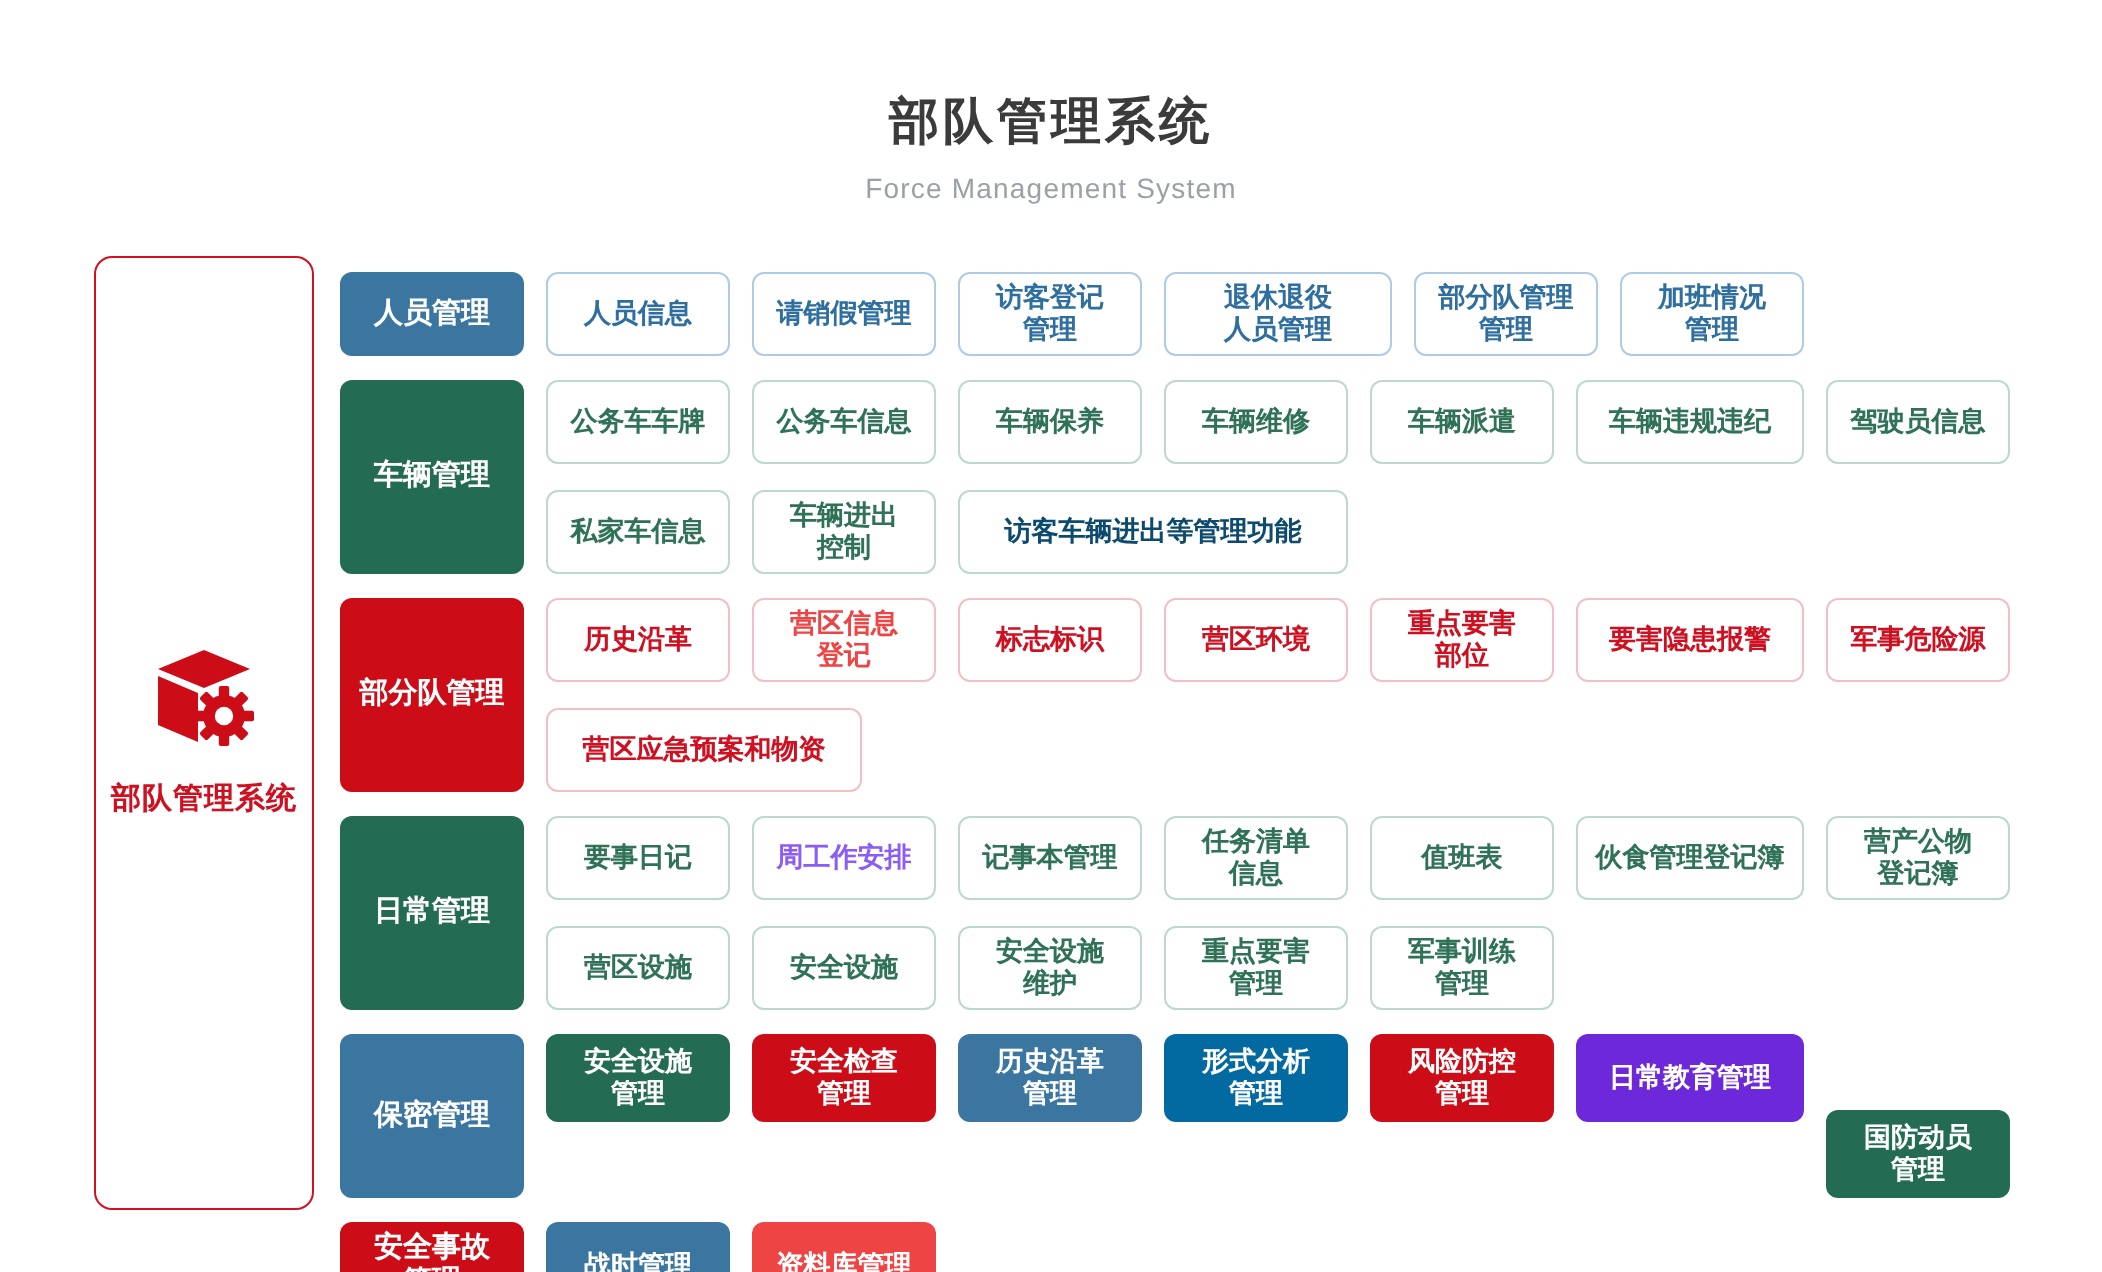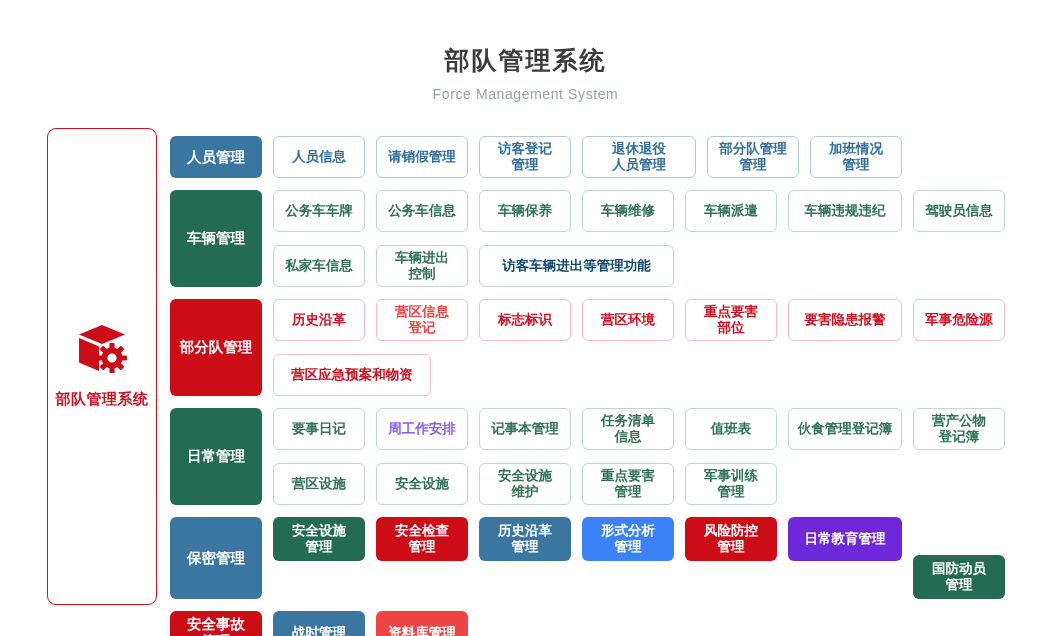--- a/index.html
+++ b/index.html
@@ -152,21 +152,21 @@
       </div>
       <div class="module-row solid-row">
         <div class="hdr" style="background: rgb(58, 118, 160);">保密管理</div>
         <div class="items">
           <div class="item solid" style="background: rgb(36, 107, 83);">安全设施
 管理</div>
           <div class="item solid" style="background: rgb(204, 13, 23);">安全检查
 管理</div>
           <div class="item solid" style="background: rgb(58, 118, 160);">历史沿革
 管理</div>
-          <div class="item solid" style="background: #3b82f6;">形式分析
+          <div class="item solid" style="background: #0369a1;">形式分析
 管理</div>
           <div class="item solid" style="background: rgb(204, 13, 23);">风险防控
 管理</div>
           <div class="item md solid" style="background: #6d28d9;">日常教育管理</div>
           <div class="item solid" style="background: rgb(36, 107, 83); margin-top: 38px;">国防动员
 管理</div>
         </div>
       </div>
       <div class="module-row solid-row">
         <div class="hdr" style="background: rgb(204, 13, 23);">安全事故

